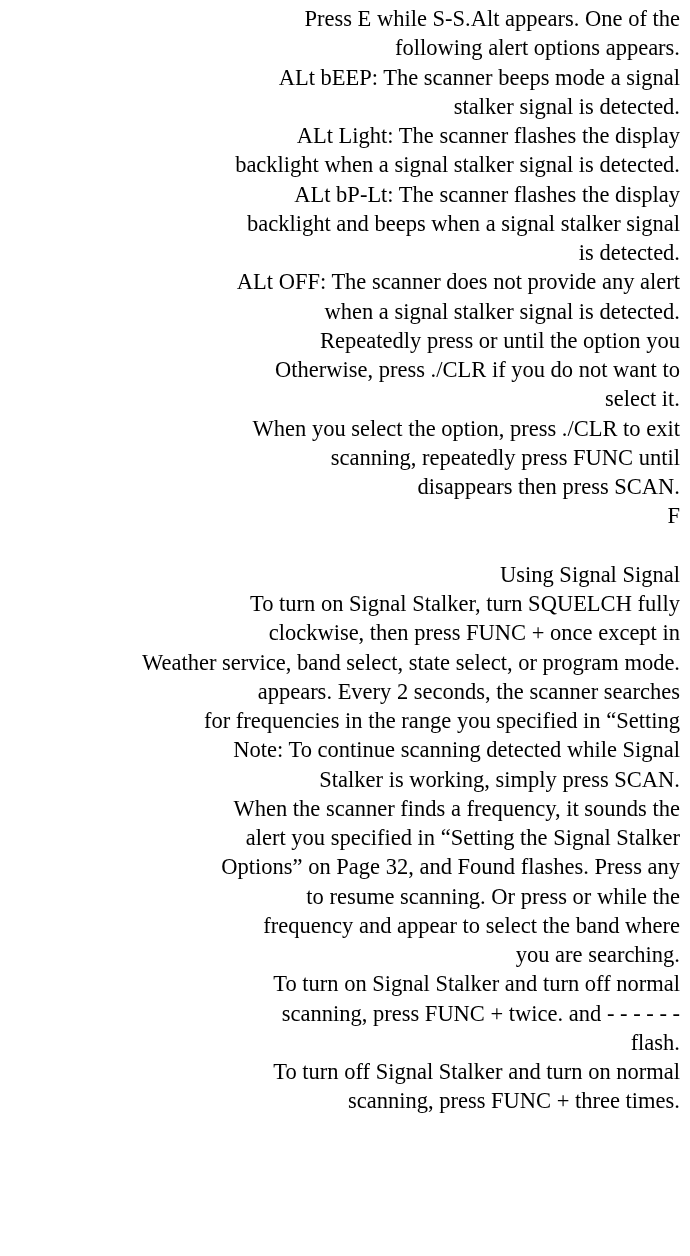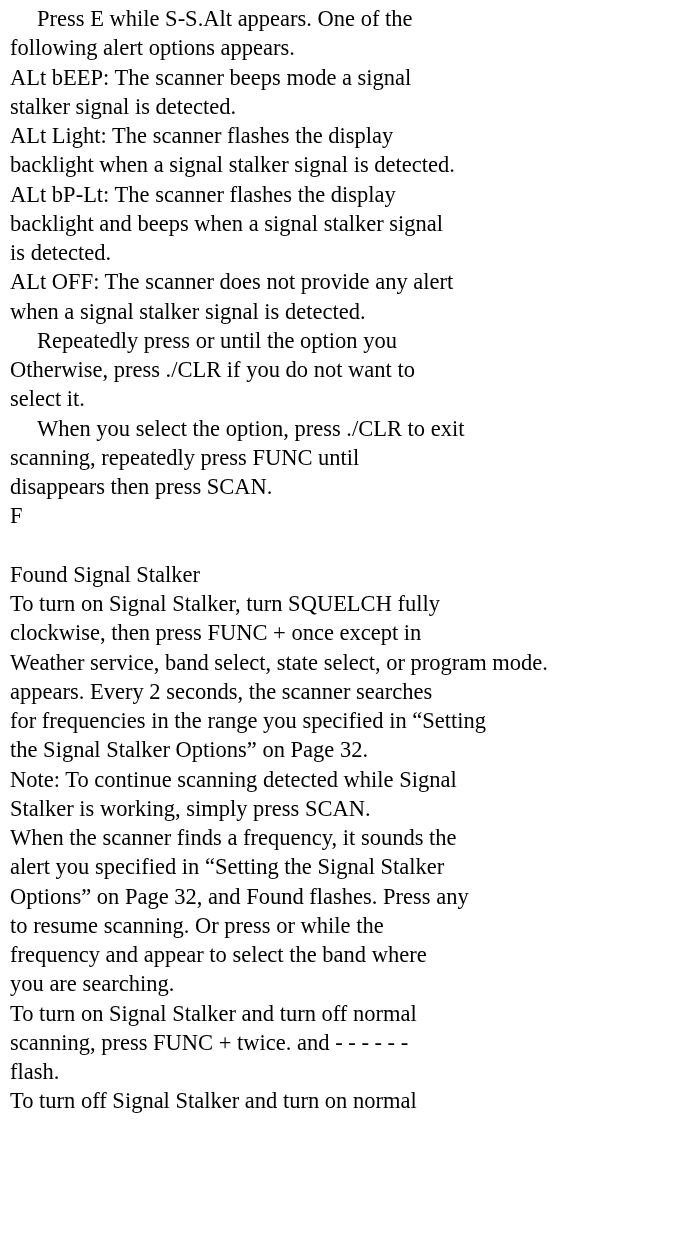--- a/index.html
+++ b/index.html
@@ -10,20 +10,21 @@
     color: #000000;
     font-family: "Times New Roman", Times, serif;
     font-size: 22.5px;
     line-height: 1.3;
   }
   .page {
     padding: 4px 10px 10px 10px;
   }
   .para {
     margin: 0;
+    text-align: right;
   }
   .indent {
     text-indent: 1.2em;
   }
   .blank {
     height: 1.3em;
   }
 </style>
 </head>
 <body>
@@ -51,38 +52,38 @@
   <div class="para">select it.</div>
 
   <div class="para indent">When you select the option, press ./CLR to exit</div>
   <div class="para">scanning, repeatedly press FUNC until</div>
   <div class="para">disappears then press SCAN.</div>
 
   <div class="para">F</div>
 
   <div class="blank"></div>
 
-  <div class="para">Found Signal Stalker</div>
+  <div class="para">Using Signal Signal</div>
 
   <div class="para">To turn on Signal Stalker, turn SQUELCH fully</div>
   <div class="para">clockwise, then press FUNC + once except in</div>
   <div class="para">Weather service, band select, state select, or program mode.</div>
   <div class="para">appears. Every 2 seconds, the scanner searches</div>
   <div class="para">for frequencies in the range you specified in “Setting</div>
-  <div class="para">the Signal Stalker Options” on Page 32.</div>
 
   <div class="para">Note: To continue scanning detected while Signal</div>
   <div class="para">Stalker is working, simply press SCAN.</div>
 
   <div class="para">When the scanner finds a frequency, it sounds the</div>
   <div class="para">alert you specified in “Setting the Signal Stalker</div>
   <div class="para">Options” on Page 32, and Found flashes. Press any</div>
   <div class="para">to resume scanning. Or press or while the</div>
   <div class="para">frequency and appear to select the band where</div>
   <div class="para">you are searching.</div>
 
   <div class="para">To turn on Signal Stalker and turn off normal</div>
   <div class="para">scanning, press FUNC + twice. and - - - - - -</div>
   <div class="para">flash.</div>
 
   <div class="para">To turn off Signal Stalker and turn on normal</div>
+  <div class="para">scanning, press FUNC + three times.</div>
 
 </div>
 
 </body></html>

